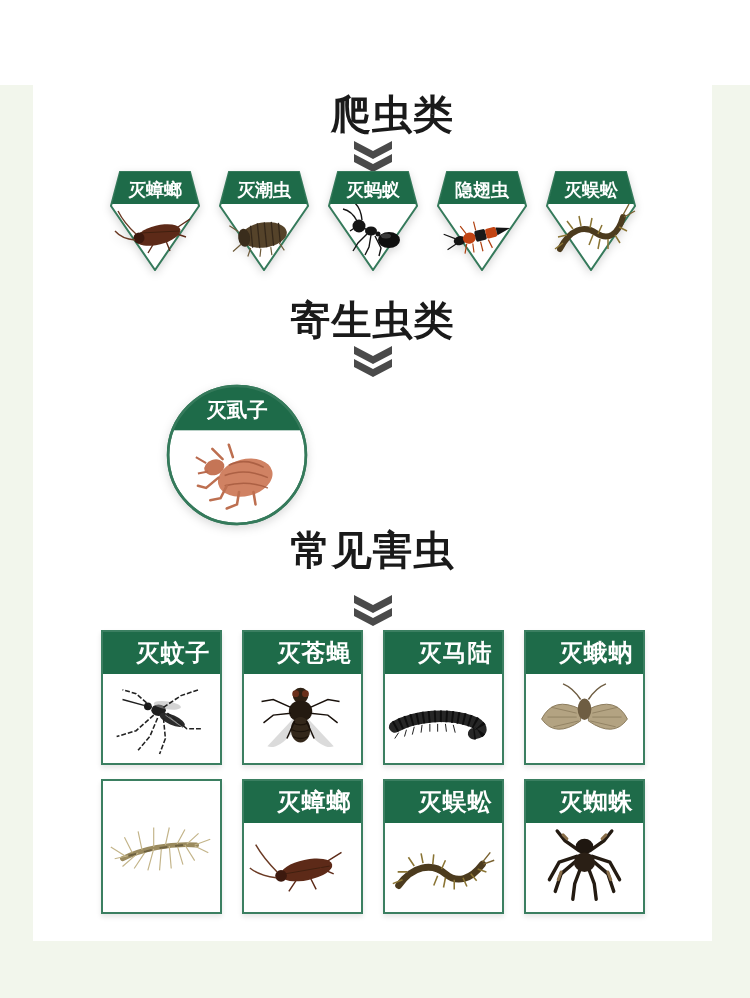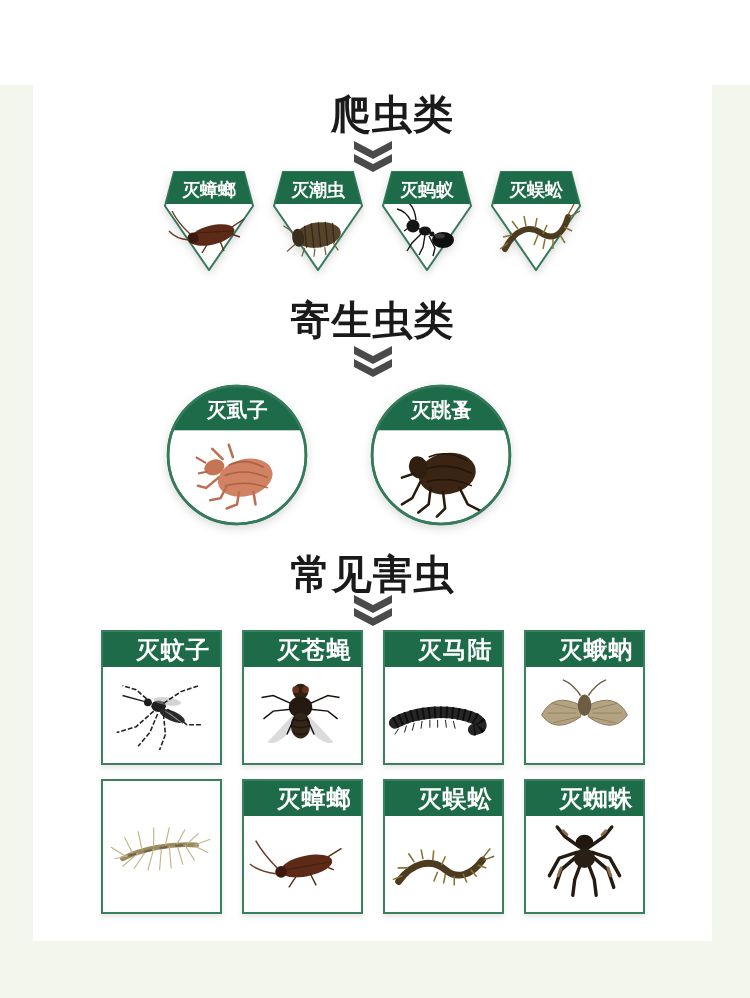--- a/index.html
+++ b/index.html
@@ -3,37 +3,37 @@
 <meta charset="utf-8">
 <style>
   * { margin:0; padding:0; box-sizing:border-box; }
   body { background:#ffffff; font-family:"Liberation Sans","DejaVu Sans",sans-serif; }
   .page { position:relative; width:750px; height:998px; background:#ffffff; overflow:hidden; }
   .green-panel { position:absolute; left:0; top:85px; width:750px; height:913px; background:#f2f6ec; }
   .content { position:absolute; left:33px; top:85px; width:679px; height:856px; background:#ffffff; }
 
   .section-title { position:absolute; left:0; width:100%; text-align:center;
       font-size:40px; font-weight:900; letter-spacing:1px; color:#1a1a1a; line-height:46px; }
-  .t1 { top:6px;padding-left:40px; } .t2 { top:212px; } .t3 { top:466px; }
+  .t1 { top:6px;padding-left:40px; } .t2 { top:212px; } .t3 { top:442px; }
 
   .chev { position:absolute; left:50%; transform:translateX(-50%); }
   .c1 { top:56px; } .c2 { top:261px; } .c3 { top:510px; }
 
   .pent-row { position:absolute; top:86px; left:0; width:100%;
       display:flex; justify-content:center; gap:19px; }
   .pent-badge svg { display:block; filter:drop-shadow(0 3px 4px rgba(0,0,0,0.16)); }
 
   .circle-row { position:absolute; top:298px; left:132px; display:flex; gap:60px; }
   .circle-badge svg { display:block; filter:drop-shadow(0 3px 5px rgba(0,0,0,0.15)); }
 
   .cards { position:absolute; top:545px; left:0; width:100%;
       display:grid; grid-template-columns:repeat(4,121px); gap:14px 20px; justify-content:center; }
   .card { width:121px; height:135px; border:2px solid #3b7f61; background:#ffffff;
       box-shadow:0 3px 5px rgba(0,0,0,0.10); display:flex; flex-direction:column; }
-  .card-head { height:35px; background:#1e6b49; color:#ffffff; font-size:24px; font-weight:bold;
+  .card-head { height:42px; background:#1e6b49; color:#ffffff; font-size:24px; font-weight:bold;
       display:flex; align-items:center; justify-content:center; letter-spacing:1px; flex:0 0 auto;padding-left:24px; }
   .card-img { flex:1 1 auto; background:#ffffff; display:flex; align-items:center; justify-content:center; }
   .card-img svg { display:block; }
 
   svg text { font-family:"Liberation Sans","DejaVu Sans",sans-serif; }
 </style>
 </head>
 <body>
 
 <div class="page">
@@ -87,20 +87,36 @@
             <ellipse cx="61" cy="69" rx="11" ry="8" fill="#0f0f0f"></ellipse>
             <ellipse cx="58" cy="65" rx="5" ry="2.5" fill="#3a3a3a"></ellipse>
             <path d="M29,50 Q24,40 15,38 M34,49 Q33,38 27,32" stroke="#151515" stroke-width="1.4" fill="none"></path>
             <path d="M39,63 L30,72 L25,80 M43,64 L41,76 L37,84 M47,65 L53,77 L51,85 M38,58 L28,56 L22,60" stroke="#151515" stroke-width="1.4" fill="none"></path>
           </g>
           <path d="M10,1 L80,1 L88,33 L2,33 Z" fill="#1e6b49"></path>
           <text x="45" y="25" text-anchor="middle" font-size="18" font-weight="bold" fill="#ffffff">灭蚂蚁</text>
         </svg>
       </div>
 
+      <div class="pent-badge">
+        <svg width="90" height="100" viewBox="0 0 90 100">
+          <path d="M10,1 L80,1 L89,35 L45,99 L1,35 Z" fill="#ffffff" stroke="#357a5b" stroke-width="2"></path>
+          <g transform="rotate(-14 45 64)">
+            <ellipse cx="22" cy="64" rx="6" ry="4.5" fill="#141414"></ellipse>
+            <path d="M18,61 L8,54 M19,66 L8,70" stroke="#141414" stroke-width="1.2" fill="none"></path>
+            <ellipse cx="32" cy="64" rx="6.5" ry="5.5" fill="#c24414"></ellipse>
+            <rect x="38" y="58.5" width="11" height="11" rx="2" fill="#191919"></rect>
+            <rect x="49" y="59" width="11" height="10" rx="2" fill="#c24414"></rect>
+            <path d="M60,60 L74,64 L60,68 Z" fill="#141414"></path>
+            <path d="M28,69 L24,78 M34,70 L33,79 M42,70 L42,80 M50,70 L52,79 M30,59 L26,50 M40,58 L40,49" stroke="#b0400f" stroke-width="1.2" fill="none"></path>
+          </g>
+          <path d="M10,1 L80,1 L88,33 L2,33 Z" fill="#1e6b49"></path>
+          <text x="45" y="25" text-anchor="middle" font-size="18" font-weight="bold" fill="#ffffff">隐翅虫</text>
+        </svg>
+      </div>
 
       <div class="pent-badge">
         <svg width="90" height="100" viewBox="0 0 90 100">
           <path d="M10,1 L80,1 L89,35 L45,99 L1,35 Z" fill="#ffffff" stroke="#357a5b" stroke-width="2"></path>
           <g>
             <path d="M14,78 C24,58 38,54 50,62 C62,70 72,64 77,46" stroke="#4c3b1e" stroke-width="6" fill="none" stroke-linecap="round"></path>
             <path d="M77,44 L83,33 M78,46 L89,40" stroke="#7a6230" stroke-width="1.4" fill="none"></path>
             <path d="M17,72 L9,78 M21,64 L12,66 M27,58 L21,50 M35,55 L33,45 M44,57 L46,47 M52,63 L56,54 M47,64 L43,74 M54,68 L52,78 M62,68 L62,78 M69,64 L74,72 M73,56 L81,60" stroke="#8a7434" stroke-width="1.5" fill="none"></path>
           </g>
           <path d="M10,1 L80,1 L88,33 L2,33 Z" fill="#1e6b49"></path>
@@ -132,39 +148,20 @@
             <ellipse cx="48" cy="82" rx="10" ry="7.5" fill="#c57556" transform="rotate(-18 48 82)"></ellipse>
             <path d="M40,78 L30,72 M42,86 L32,88" stroke="#b96a4e" stroke-width="2" fill="none"></path>
             <path d="M52,92 L40,102 L32,100 M60,100 L54,112 L44,114 M72,106 L70,118 L60,122 M86,106 L88,118 M56,74 L46,64 M66,72 L62,60" stroke="#bd6f50" stroke-width="2.5" fill="none" stroke-linecap="round"></path>
           </g>
           <rect x="2" y="2" width="136" height="44" fill="#1e6b49" clip-path="url(#capL)"></rect>
           <circle cx="70" cy="70" r="67" fill="none" stroke="#357a5b" stroke-width="2.5"></circle>
           <text x="70" y="33" text-anchor="middle" font-size="20" font-weight="bold" fill="#ffffff">灭虱子</text>
         </svg>
       </div>
 
-      <div class="circle-badge">
-        <svg width="144" height="144" viewBox="0 0 140 140">
-          <defs>
-              <clipPath id="capR">
-                <circle cx="70" cy="70" r="67"></circle>
-              </clipPath>
-            </defs>
-          <circle cx="70" cy="70" r="67" fill="#ffffff" stroke="#357a5b" stroke-width="2.5"></circle>
-          <g>
-            <ellipse cx="76" cy="88" rx="28" ry="20" fill="#3a2413" transform="rotate(-10 76 88)"></ellipse>
-            <path d="M58,72 Q76,64 96,76 M54,84 Q76,76 100,88 M56,96 Q78,90 100,100" stroke="#241507" stroke-width="1.5" fill="none"></path>
-            <ellipse cx="48" cy="82" rx="9" ry="11" fill="#301e0e" transform="rotate(-16 48 82)"></ellipse>
-            <path d="M50,96 L42,112 L32,118 M60,102 L58,118 L48,126 M72,106 L74,122 L66,130 M88,102 L96,118 L108,124 M44,88 L32,92" stroke="#2a1a0c" stroke-width="2.5" fill="none" stroke-linecap="round"></path>
-          </g>
-          <rect x="2" y="2" width="136" height="44" fill="#1e6b49" clip-path="url(#capR)"></rect>
-          <circle cx="70" cy="70" r="67" fill="none" stroke="#357a5b" stroke-width="2.5"></circle>
-          <text x="70" y="33" text-anchor="middle" font-size="20" font-weight="bold" fill="#ffffff">灭跳蚤</text>
-        </svg>
-      </div>
 
     </div>
 
     <div class="section-title t3">常见害虫</div>
     <svg class="chev c3" width="46" height="32" viewBox="0 0 46 32">
       <path d="M4,0 L23,10 L42,0 L42,8 L23,18 L4,8 Z" fill="#4a4a4a"></path>
       <path d="M4,13 L23,23 L42,13 L42,21 L23,31 L4,21 Z" fill="#4a4a4a"></path>
     </svg>
 
     <div class="cards">

